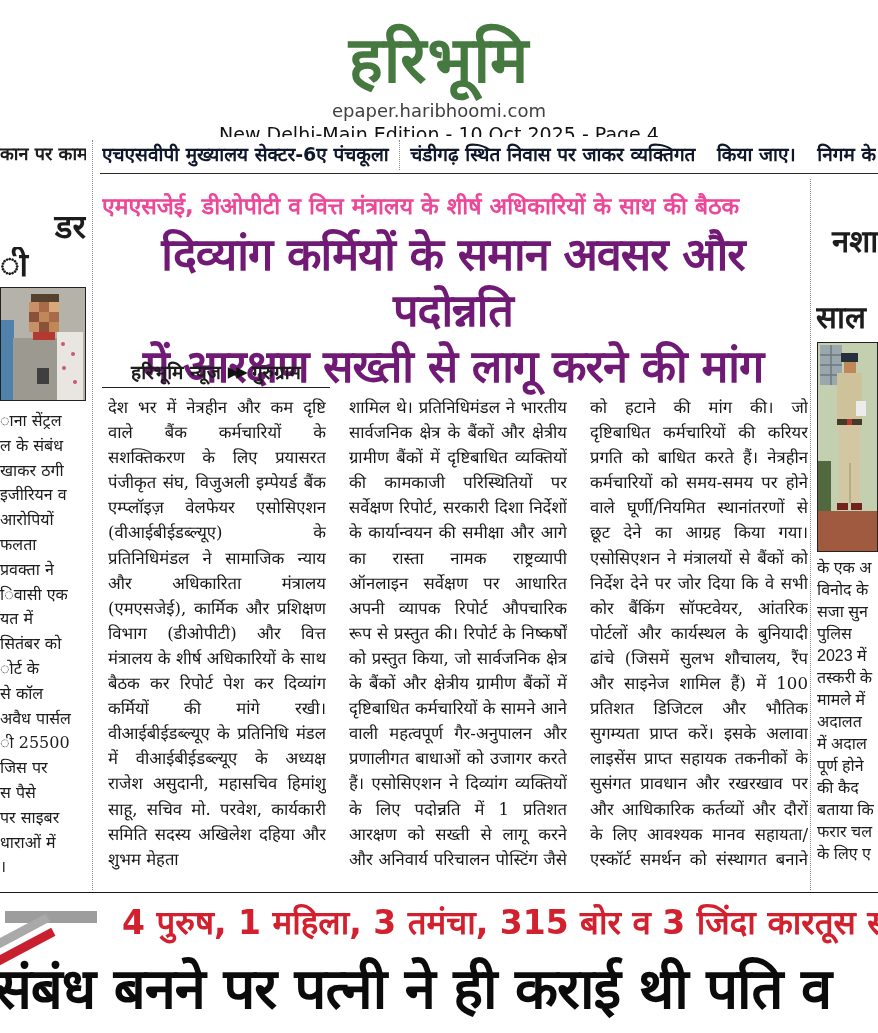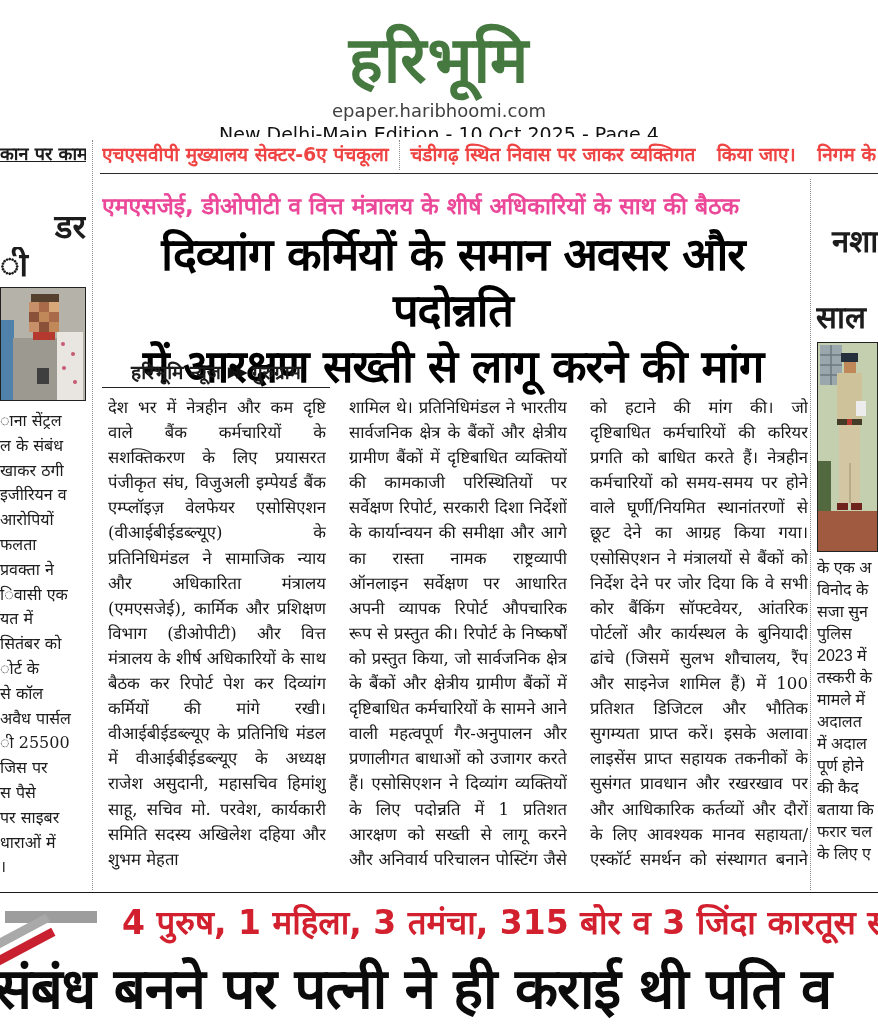--- a/index.html
+++ b/index.html
@@ -16,33 +16,33 @@
 
   
   .sheet { position:absolute; top:137px; left:0; width:878px; height:756px; background:#fff; }
   .vsep { position:absolute; width:0; border-left:1px dotted #8a8a8a; }
   .vsep-left { left:92px; top:3px; height:750px; }
   .vsep-right { left:810px; top:42px; height:711px; }
   .vsep-strip { left:399px; top:3px; height:30px; }
   .hrule-strip { position:absolute; left:100px; top:36px; width:778px; border-top:1.5px solid #2a2a2a; }
 
   
-  .top-strip { position:absolute; left:102px; top:4px; width:774px; display:flex; justify-content:space-between; font-weight:700; font-size:19px; white-space:nowrap; overflow:hidden; color:#ef4444;text-align:right; }
-
-  
-  .lc-top { position:absolute; left:0; top:4px; width:86px; font-weight:700; font-size:18px; text-align:left; white-space:nowrap; overflow:hidden;text-decoration:underline; }
+  .top-strip { position:absolute; left:102px; top:4px; width:774px; display:flex; justify-content:space-between; font-weight:700; font-size:19px; white-space:nowrap; overflow:hidden; color:#0f172a;text-align:right; }
+
+  
+  .lc-top { position:absolute; left:0; top:4px; width:86px; font-weight:700; font-size:18px; text-align:left; white-space:nowrap; overflow:hidden; }
   .lc-head1 { position:absolute; left:0; top:72px; width:86px; text-align:right; font-weight:700; font-size:33px; line-height:36px; white-space:nowrap; overflow:hidden; }
   .lc-head2 { position:absolute; left:0; top:110px; width:40px; font-weight:700; font-size:33px; line-height:36px; overflow:hidden; }
   .lc-photo { position:absolute; left:0; top:150px; width:86px; height:114px; border:1px solid #222; box-sizing:border-box; }
   .lc-frags { position:absolute; left:0; top:272px; width:88px; }
   .lc-frag { font-size:16px; line-height:24.8px; white-space:nowrap; overflow:hidden; font-family:"DejaVu Serif", serif; }
 
   
   .kicker { position:absolute; left:102px; top:52px; width:706px; font-weight:700; font-size:23px; color:#ec4899; white-space:nowrap; overflow:hidden; }
-  .headline { position:absolute; left:100px; top:90px; width:706px; text-align:center; font-weight:700; color:#000000; font-size:45px; line-height:56px; letter-spacing:-1px; }
+  .headline { position:absolute; left:100px; top:90px; width:706px; text-align:center; font-weight:700; color:#701a75; font-size:45px; line-height:56px; letter-spacing:-1px; }
   .byline { position:absolute; left:100px; top:222px; width:232px; display:flex; justify-content:center; align-items:center; gap:7px; font-weight:700; font-size:19px; }
   .byline-rule { position:absolute; left:102px; top:250px; width:228px; border-top:1.5px solid #222; }
   .byline .arrows { font-size:15px; letter-spacing:-3px; color:#111; }
   .cols { position:absolute; left:100px; top:258px; width:708px; height:478px; display:flex; gap:15px; overflow:hidden; }
   .col { flex:1 1 0; font-family:"DejaVu Serif", serif; font-size:16.6px; line-height:25.1px; text-align:justify; color:#161616; overflow:hidden;margin-left:8px; }
 
   
   .rc-heads { position:absolute; left:816px; top:48px; width:62px; font-weight:700; font-size:31px; line-height:40px; overflow:hidden; }
   .rc-h { white-space:nowrap; overflow:hidden;margin-top:36px; }
   .rc-h.i1 { padding-left:16px; }

